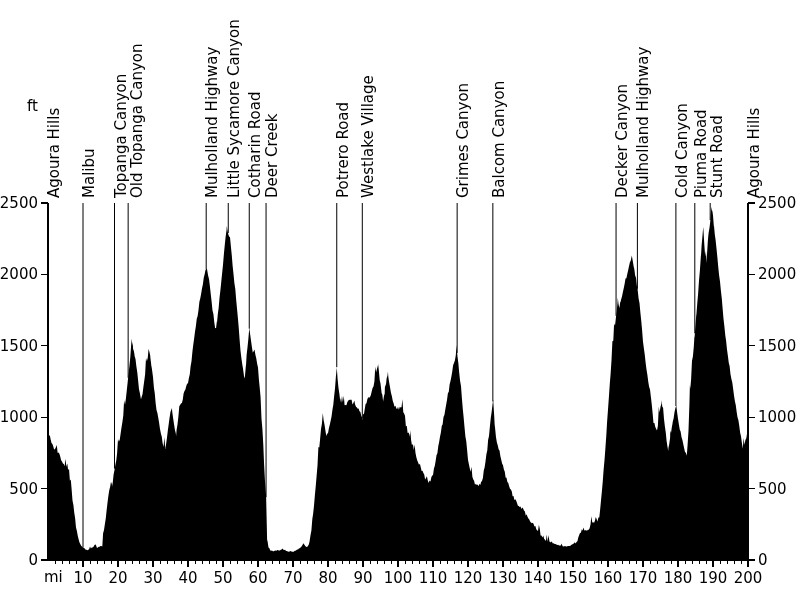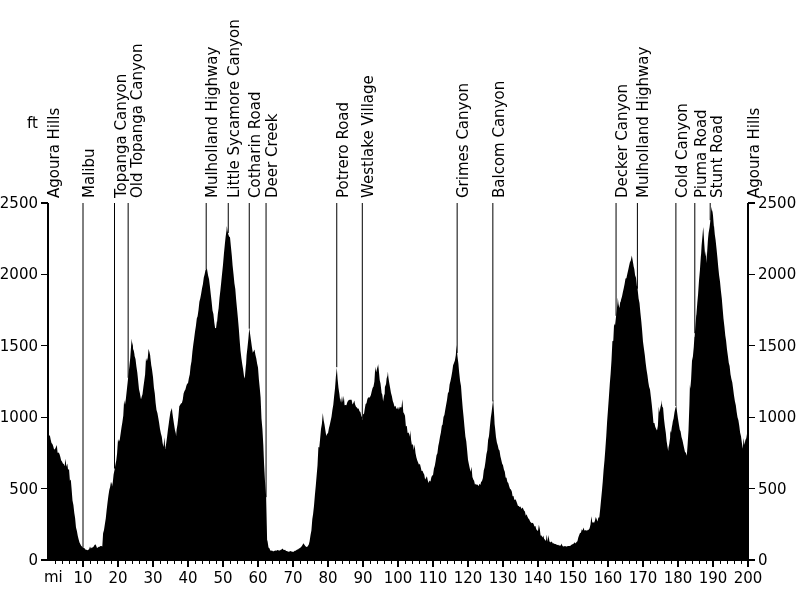--- a/index.html
+++ b/index.html
@@ -1,20 +1,20 @@
 <!DOCTYPE html>
 <html><head>
 <meta charset="utf-8">
 <style>
   html,body{margin:0;padding:0;background:#fff;width:800px;height:600px;overflow:hidden;
             font-family:"DejaVu Sans","Liberation Sans",sans-serif;}
   #chart-wrap{position:relative;width:800px;height:600px;background:#fff;}
   #chart-svg{position:absolute;left:0;top:0;}
   .unit-label{position:absolute;font-size:15px;color:#000;}
-  #ft-label{left:27px;top:114px;}
+  #ft-label{left:27px;top:97px;}
   #mi-label{left:44px;top:568px;}
   .wp-label{position:absolute;font-size:15px;line-height:16px;color:#000;white-space:nowrap;
             transform:rotate(-90deg);transform-origin:0 100%;}
 </style>
 </head>
 <body>
 
 <div id="chart-wrap">
   <svg id="chart-svg" width="800" height="600">
       <path d="M48,560 L48.0,434.4 L48.9,436.2 L49.8,435.0 L50.6,439.3 L51.5,443.0 L52.4,444.1 L53.3,446.4 L54.1,449.6 L55.0,449.0 L55.9,447.3 L56.8,445.0 L57.6,452.8 L58.5,452.4 L59.4,453.7 L60.3,456.7 L61.1,460.2 L62.0,461.5 L62.9,463.5 L63.8,464.0 L64.6,466.3 L65.5,458.7 L66.4,466.8 L67.3,463.6 L68.1,470.0 L69.0,468.8 L69.9,480.8 L70.8,479.4 L71.6,488.9 L72.5,500.6 L73.4,504.9 L74.3,512.9 L75.1,518.1 L76.0,527.5 L76.9,531.1 L77.8,536.1 L78.6,539.3 L79.5,542.6 L80.4,544.3 L81.3,546.0 L82.1,546.5 L83.0,547.7 L83.9,548.0 L84.8,548.6 L85.6,549.8 L86.5,549.7 L87.4,550.2 L88.3,549.7 L89.1,549.2 L90.0,546.4 L90.9,548.4 L91.8,547.4 L92.6,547.5 L93.5,546.7 L94.4,545.3 L95.3,544.3 L96.1,545.4 L97.0,548.0 L97.9,547.4 L98.8,546.8 L99.6,546.7 L100.5,546.0 L101.4,546.1 L102.3,546.6 L103.1,533.3 L104.0,529.9 L104.9,524.0 L105.8,518.3 L106.6,510.6 L107.5,502.8 L108.4,495.8 L109.3,489.9 L110.1,487.1 L111.0,481.7 L111.9,484.2 L112.0,486.8 L112.8,482.2 L113.6,474.6 L114.5,470.1 L115.4,464.7 L116.3,460.2 L117.1,453.2 L118.0,439.0 L118.9,441.7 L119.8,439.4 L120.6,433.8 L121.5,427.5 L122.4,422.1 L123.3,415.6 L124.1,400.3 L125.0,404.7 L125.9,398.6 L126.8,390.3 L127.6,382.8 L128.5,374.2 L129.4,365.9 L130.3,357.2 L131.1,345.8 L131.7,338.5 L132.0,342.0 L132.9,345.4 L133.1,348.9 L133.8,350.8 L134.4,353.9 L134.6,356.0 L135.5,358.9 L136.4,366.5 L137.3,372.4 L138.1,380.3 L139.0,389.2 L139.9,393.3 L140.8,398.6 L141.1,399.1 L141.6,397.1 L142.5,394.3 L143.4,387.0 L144.3,380.6 L145.1,374.6 L146.0,358.0 L146.9,361.2 L147.8,357.6 L148.6,348.6 L148.8,349.8 L149.5,352.2 L150.2,355.4 L150.4,357.7 L151.3,365.4 L151.6,367.0 L152.1,370.3 L153.0,377.1 L153.9,387.4 L154.8,393.5 L155.6,402.8 L156.5,410.0 L157.4,413.1 L158.3,418.1 L159.1,422.7 L160.0,428.9 L160.9,433.5 L161.8,436.7 L162.6,443.0 L163.5,447.1 L164.4,437.2 L165.3,449.0 L166.1,444.0 L167.0,437.6 L167.9,429.9 L168.8,423.5 L169.6,417.5 L170.5,411.7 L171.4,409.5 L171.9,408.0 L172.3,412.3 L173.1,418.1 L174.0,424.1 L174.9,429.8 L175.8,433.2 L176.1,435.9 L176.6,429.8 L177.5,424.5 L178.4,416.4 L179.3,406.2 L180.1,404.9 L181.0,403.6 L181.9,403.0 L182.8,399.5 L183.6,393.6 L184.5,391.1 L185.4,389.5 L186.3,385.9 L187.1,383.7 L188.0,383.3 L188.9,378.0 L189.8,374.2 L190.6,366.2 L191.5,361.3 L192.4,351.8 L193.3,344.5 L194.1,338.7 L195.0,331.8 L195.9,326.0 L196.8,318.6 L197.6,316.2 L198.5,310.0 L199.4,301.8 L200.3,298.2 L201.1,294.0 L202.0,288.6 L202.9,284.3 L203.8,277.5 L204.6,274.4 L205.5,270.1 L206.4,269.0 L206.9,268.4 L207.3,270.8 L208.1,275.4 L209.0,278.9 L209.9,286.3 L210.8,294.4 L211.6,301.5 L212.5,310.5 L213.4,313.9 L214.3,322.5 L215.1,327.9 L215.7,327.9 L216.0,328.4 L216.9,321.2 L217.1,321.7 L217.8,314.2 L218.4,309.7 L218.6,308.4 L219.5,298.1 L220.4,290.2 L221.3,281.6 L222.1,273.4 L223.0,264.8 L223.9,254.1 L224.8,244.8 L225.6,237.0 L226.5,230.6 L226.8,225.9 L227.4,229.9 L228.3,234.2 L229.1,236.4 L230.0,237.2 L230.9,246.6 L231.8,255.5 L232.6,265.6 L233.5,274.0 L234.4,283.2 L235.3,289.1 L236.1,299.1 L237.0,308.5 L237.9,317.9 L238.8,328.4 L239.6,339.4 L240.5,350.7 L241.4,358.2 L242.3,364.4 L243.1,369.2 L244.0,376.0 L244.7,378.4 L244.9,377.0 L245.8,366.5 L246.1,363.9 L246.6,355.3 L247.5,347.2 L248.4,338.4 L249.3,327.7 L250.1,334.1 L251.0,340.6 L251.9,347.0 L252.8,352.7 L253.6,351.3 L254.5,349.5 L255.4,354.7 L256.3,358.6 L257.1,363.5 L258.0,367.6 L258.9,379.4 L259.8,388.5 L260.6,397.5 L261.5,418.7 L262.4,428.9 L263.3,444.7 L264.1,464.5 L265.0,481.0 L265.9,493.2 L266.1,495.7 L266.8,525.8 L267.1,539.7 L267.6,541.4 L268.5,547.4 L269.4,548.3 L270.3,550.4 L271.1,550.8 L272.0,550.5 L272.9,551.2 L273.8,551.2 L274.6,550.8 L275.5,550.4 L276.4,550.7 L277.3,550.0 L278.1,550.2 L279.0,550.5 L279.9,550.4 L280.8,549.8 L281.6,549.6 L282.5,548.6 L283.4,549.8 L284.3,550.1 L285.1,549.8 L286.0,551.0 L286.9,551.0 L287.8,551.4 L288.6,551.7 L289.5,551.5 L290.4,551.1 L291.3,551.6 L292.1,551.4 L293.0,552.0 L293.9,551.6 L294.8,550.8 L295.6,550.8 L296.5,550.1 L297.4,549.5 L298.3,549.2 L299.1,548.3 L300.0,548.3 L300.9,547.0 L301.8,546.3 L302.6,544.7 L303.5,543.3 L304.4,544.7 L305.3,545.9 L306.1,546.7 L307.0,547.0 L307.9,546.1 L308.8,544.6 L309.6,541.2 L310.5,535.2 L311.4,530.6 L312.3,519.3 L313.1,514.0 L314.0,505.7 L314.9,495.0 L315.8,485.5 L316.6,476.1 L317.5,465.5 L318.4,447.1 L319.3,447.6 L320.1,438.9 L321.0,429.0 L321.9,423.8 L322.8,413.0 L323.6,420.0 L324.5,424.5 L325.4,430.5 L326.3,436.0 L327.1,433.8 L328.0,433.3 L328.9,428.2 L329.8,424.8 L330.6,421.1 L331.5,416.7 L332.4,410.1 L333.3,404.8 L334.1,396.4 L335.0,388.5 L335.9,376.6 L336.8,367.4 L337.6,379.1 L338.5,388.0 L339.4,394.1 L339.9,398.5 L340.3,398.7 L341.1,402.8 L342.0,396.0 L342.9,402.3 L343.8,395.7 L344.6,405.3 L345.5,405.1 L346.4,405.2 L347.3,402.2 L348.1,400.7 L349.0,400.0 L349.9,399.7 L350.8,399.7 L351.6,399.8 L352.5,404.4 L353.4,403.1 L354.3,400.6 L355.1,404.4 L356.0,406.7 L356.9,407.5 L357.8,408.7 L358.6,408.5 L359.5,411.2 L360.4,412.0 L361.3,416.1 L362.1,417.2 L362.3,420.2 L363.0,414.6 L363.9,413.8 L364.1,413.3 L364.8,408.8 L365.6,403.9 L366.5,403.2 L367.4,398.9 L368.3,397.2 L369.1,397.7 L370.0,397.1 L370.9,394.9 L371.8,390.9 L372.6,388.1 L373.5,386.4 L374.4,381.5 L375.3,366.8 L376.1,372.2 L377.0,368.7 L377.9,365.5 L378.1,364.0 L378.8,370.0 L379.6,379.0 L379.8,380.6 L380.5,383.6 L381.4,391.0 L381.6,392.9 L382.3,394.6 L382.9,399.6 L383.1,401.4 L384.0,395.7 L384.7,393.8 L384.9,387.1 L385.8,384.7 L386.1,383.4 L386.6,378.6 L387.5,375.4 L387.9,371.6 L388.4,377.5 L389.3,383.3 L390.1,387.8 L391.0,393.0 L391.9,396.2 L392.8,401.0 L393.6,403.2 L394.5,406.7 L395.4,405.8 L396.3,408.3 L397.1,409.2 L398.0,406.7 L398.9,409.7 L399.8,406.8 L400.6,407.4 L401.5,407.2 L402.4,399.3 L403.3,412.3 L404.1,413.5 L405.0,415.7 L405.9,426.4 L406.8,425.7 L407.6,432.9 L408.5,432.5 L409.4,434.4 L409.9,436.8 L410.3,430.3 L411.1,440.0 L412.0,445.4 L412.9,443.7 L413.8,449.9 L414.6,444.4 L415.5,452.9 L416.4,457.4 L417.3,460.5 L418.1,462.4 L419.0,464.7 L419.9,463.8 L420.8,467.4 L421.6,471.1 L422.5,470.7 L423.4,473.0 L424.3,474.8 L425.1,479.4 L426.0,477.9 L426.9,476.2 L427.8,480.6 L428.4,482.2 L428.6,483.0 L429.5,480.5 L430.4,481.4 L430.6,481.0 L431.3,477.4 L432.1,475.5 L433.0,475.2 L433.9,468.8 L434.8,465.7 L435.6,461.3 L436.5,455.3 L437.4,453.3 L438.3,446.0 L439.1,442.3 L440.0,436.8 L440.9,432.5 L441.8,425.7 L442.6,424.6 L443.5,417.0 L444.4,414.9 L445.3,409.4 L446.1,404.9 L447.0,399.9 L447.9,393.3 L448.8,391.7 L449.6,384.4 L450.5,381.1 L451.4,376.4 L452.3,371.3 L453.1,365.3 L454.0,363.1 L454.9,360.5 L455.8,355.3 L456.6,345.0 L457.1,352.3 L457.5,356.6 L458.4,363.6 L458.9,369.4 L459.3,373.5 L460.1,381.1 L461.0,385.9 L461.9,398.3 L462.8,408.9 L463.6,417.0 L464.5,427.1 L465.4,436.4 L466.3,441.6 L467.1,450.0 L468.0,459.7 L468.9,464.3 L469.8,468.6 L470.6,471.8 L471.5,466.8 L472.4,477.1 L473.3,479.5 L474.1,480.7 L475.0,484.8 L475.9,483.7 L476.8,485.1 L477.6,484.6 L478.5,486.2 L479.4,483.8 L480.3,485.0 L481.1,482.0 L482.0,481.1 L482.9,478.0 L483.8,470.3 L484.6,467.5 L485.5,461.6 L486.4,454.3 L487.3,450.3 L488.1,440.1 L489.0,436.0 L489.9,426.4 L490.8,417.8 L491.6,412.2 L492.5,404.4 L493.2,399.4 L493.4,402.9 L494.3,417.6 L494.6,424.0 L495.1,428.2 L496.0,437.2 L496.9,442.4 L497.8,445.5 L498.6,449.2 L499.5,450.5 L500.4,456.2 L501.3,459.9 L502.1,463.6 L503.0,465.3 L503.9,469.4 L504.8,471.7 L505.6,477.4 L506.5,477.7 L507.4,482.1 L508.3,483.1 L509.1,485.9 L510.0,488.7 L510.9,489.4 L511.8,491.6 L512.6,496.3 L513.5,496.0 L514.4,500.0 L515.3,499.2 L516.1,500.6 L517.0,503.0 L517.9,505.7 L518.8,506.0 L519.6,507.1 L520.5,506.6 L521.4,508.9 L522.3,507.6 L523.1,508.5 L524.0,510.6 L524.9,511.6 L525.8,515.7 L526.6,514.2 L527.5,516.8 L528.4,518.4 L529.3,519.5 L530.1,521.5 L531.0,522.5 L531.9,523.2 L532.8,522.7 L533.6,524.0 L534.5,526.6 L535.4,526.0 L536.3,529.2 L537.1,530.3 L538.0,530.9 L538.9,524.7 L539.8,529.1 L540.6,535.4 L541.5,535.5 L542.4,537.4 L543.3,535.5 L544.1,538.8 L545.0,539.8 L545.9,540.9 L546.8,534.6 L547.6,541.7 L548.5,535.0 L549.4,541.3 L550.3,542.6 L551.1,541.4 L552.0,542.1 L552.9,543.5 L553.8,543.2 L554.6,544.0 L555.5,544.1 L556.4,544.6 L557.3,545.1 L558.1,544.8 L559.0,545.6 L559.9,545.5 L560.8,545.6 L561.6,543.4 L562.5,546.1 L563.4,546.4 L564.3,546.2 L565.1,545.9 L566.0,546.4 L566.9,546.6 L567.8,546.1 L568.6,546.0 L569.5,546.1 L570.4,545.7 L571.3,544.9 L572.1,544.2 L573.0,544.2 L573.9,543.3 L574.8,542.2 L575.6,543.4 L576.5,542.1 L577.4,541.3 L578.3,537.5 L579.1,535.2 L580.0,533.0 L580.9,532.8 L581.8,529.2 L582.6,530.4 L583.5,527.5 L584.4,530.6 L585.3,530.3 L586.1,530.3 L587.0,530.7 L587.9,529.7 L588.8,529.7 L589.6,528.2 L590.5,524.5 L591.4,516.2 L592.3,522.8 L593.1,522.0 L594.0,523.1 L594.9,520.7 L595.8,517.1 L596.6,518.9 L597.5,521.5 L598.4,517.6 L599.3,517.5 L600.1,510.0 L601.0,500.5 L601.9,491.3 L602.8,481.1 L603.6,470.1 L604.5,460.3 L605.4,448.2 L606.3,435.6 L607.1,421.7 L608.0,409.6 L608.9,397.0 L609.8,383.8 L610.6,373.9 L611.5,360.2 L612.4,341.2 L613.3,340.8 L614.1,323.5 L615.0,325.7 L615.9,317.7 L616.8,310.1 L617.6,301.5 L617.8,297.4 L618.5,303.9 L619.2,307.2 L619.4,308.1 L620.3,301.8 L620.6,301.9 L621.1,299.5 L622.0,296.5 L622.9,291.9 L623.8,287.9 L624.6,284.0 L625.5,278.6 L626.4,278.2 L627.3,274.0 L628.1,270.4 L629.0,266.2 L629.9,262.3 L630.8,260.5 L631.6,256.5 L631.8,255.4 L632.5,259.5 L633.4,264.7 L633.6,266.2 L634.3,269.1 L635.1,275.3 L636.0,277.8 L636.9,286.2 L637.4,286.2 L637.8,291.0 L638.6,298.6 L639.5,303.0 L640.4,312.7 L641.3,321.2 L642.1,330.2 L643.0,341.7 L643.9,348.4 L644.8,354.9 L645.6,362.6 L646.5,369.5 L647.4,375.0 L648.3,381.9 L649.1,386.8 L650.0,389.5 L650.9,397.0 L651.8,404.7 L652.6,413.1 L653.5,423.1 L654.4,422.9 L655.3,427.1 L656.1,428.8 L657.0,430.5 L657.9,425.8 L658.8,406.7 L659.6,412.4 L660.5,406.8 L661.4,403.8 L661.6,399.9 L662.3,406.7 L663.1,407.8 L664.0,418.9 L664.9,426.5 L665.8,432.8 L666.6,440.9 L667.5,446.8 L668.2,450.9 L668.4,448.1 L669.3,443.7 L670.1,437.7 L670.3,430.5 L671.0,433.1 L671.9,426.8 L672.4,424.2 L672.8,421.5 L673.6,418.5 L674.5,412.2 L675.4,408.0 L676.3,405.4 L677.1,412.2 L678.0,418.8 L678.9,424.5 L679.8,429.8 L680.6,431.6 L681.5,437.1 L682.4,440.1 L683.3,444.2 L684.1,448.1 L685.0,451.9 L685.9,452.7 L686.8,455.8 L687.6,444.7 L688.5,430.5 L689.4,404.6 L689.9,384.9 L690.3,388.7 L691.1,379.4 L692.0,360.7 L692.9,356.4 L693.8,346.7 L694.4,336.7 L694.6,337.0 L695.5,324.4 L696.2,315.6 L696.4,314.6 L697.3,302.9 L698.1,294.1 L699.0,280.5 L699.9,270.6 L700.8,257.0 L701.1,254.0 L701.6,245.5 L702.5,235.4 L703.2,227.1 L703.4,229.3 L704.3,244.3 L705.0,254.3 L705.1,256.5 L706.0,251.1 L706.4,263.1 L706.9,255.9 L707.8,241.8 L708.1,238.1 L708.6,233.0 L709.5,227.8 L710.2,221.9 L710.4,220.0 L711.3,206.7 L712.1,211.7 L712.3,210.0 L713.0,215.4 L713.9,226.8 L714.0,225.7 L714.8,234.5 L715.6,239.9 L716.5,248.6 L717.4,257.5 L718.3,267.5 L719.1,275.2 L720.0,281.6 L720.9,290.8 L721.8,298.6 L722.6,308.2 L723.5,318.8 L724.4,326.5 L725.3,335.5 L726.1,340.7 L727.0,349.5 L727.9,355.9 L728.8,363.1 L729.6,366.0 L730.5,374.3 L731.4,379.0 L732.3,382.5 L733.1,388.4 L734.0,395.4 L734.9,401.3 L735.8,405.2 L736.6,411.6 L737.5,417.3 L738.4,420.3 L739.3,426.1 L740.1,432.5 L741.0,436.3 L741.9,443.0 L742.8,448.8 L743.6,438.1 L744.5,444.7 L745.4,440.0 L746.3,438.3 L747.1,433.2 L748.0,430.2 L748,560 Z" fill="#000000"></path>

